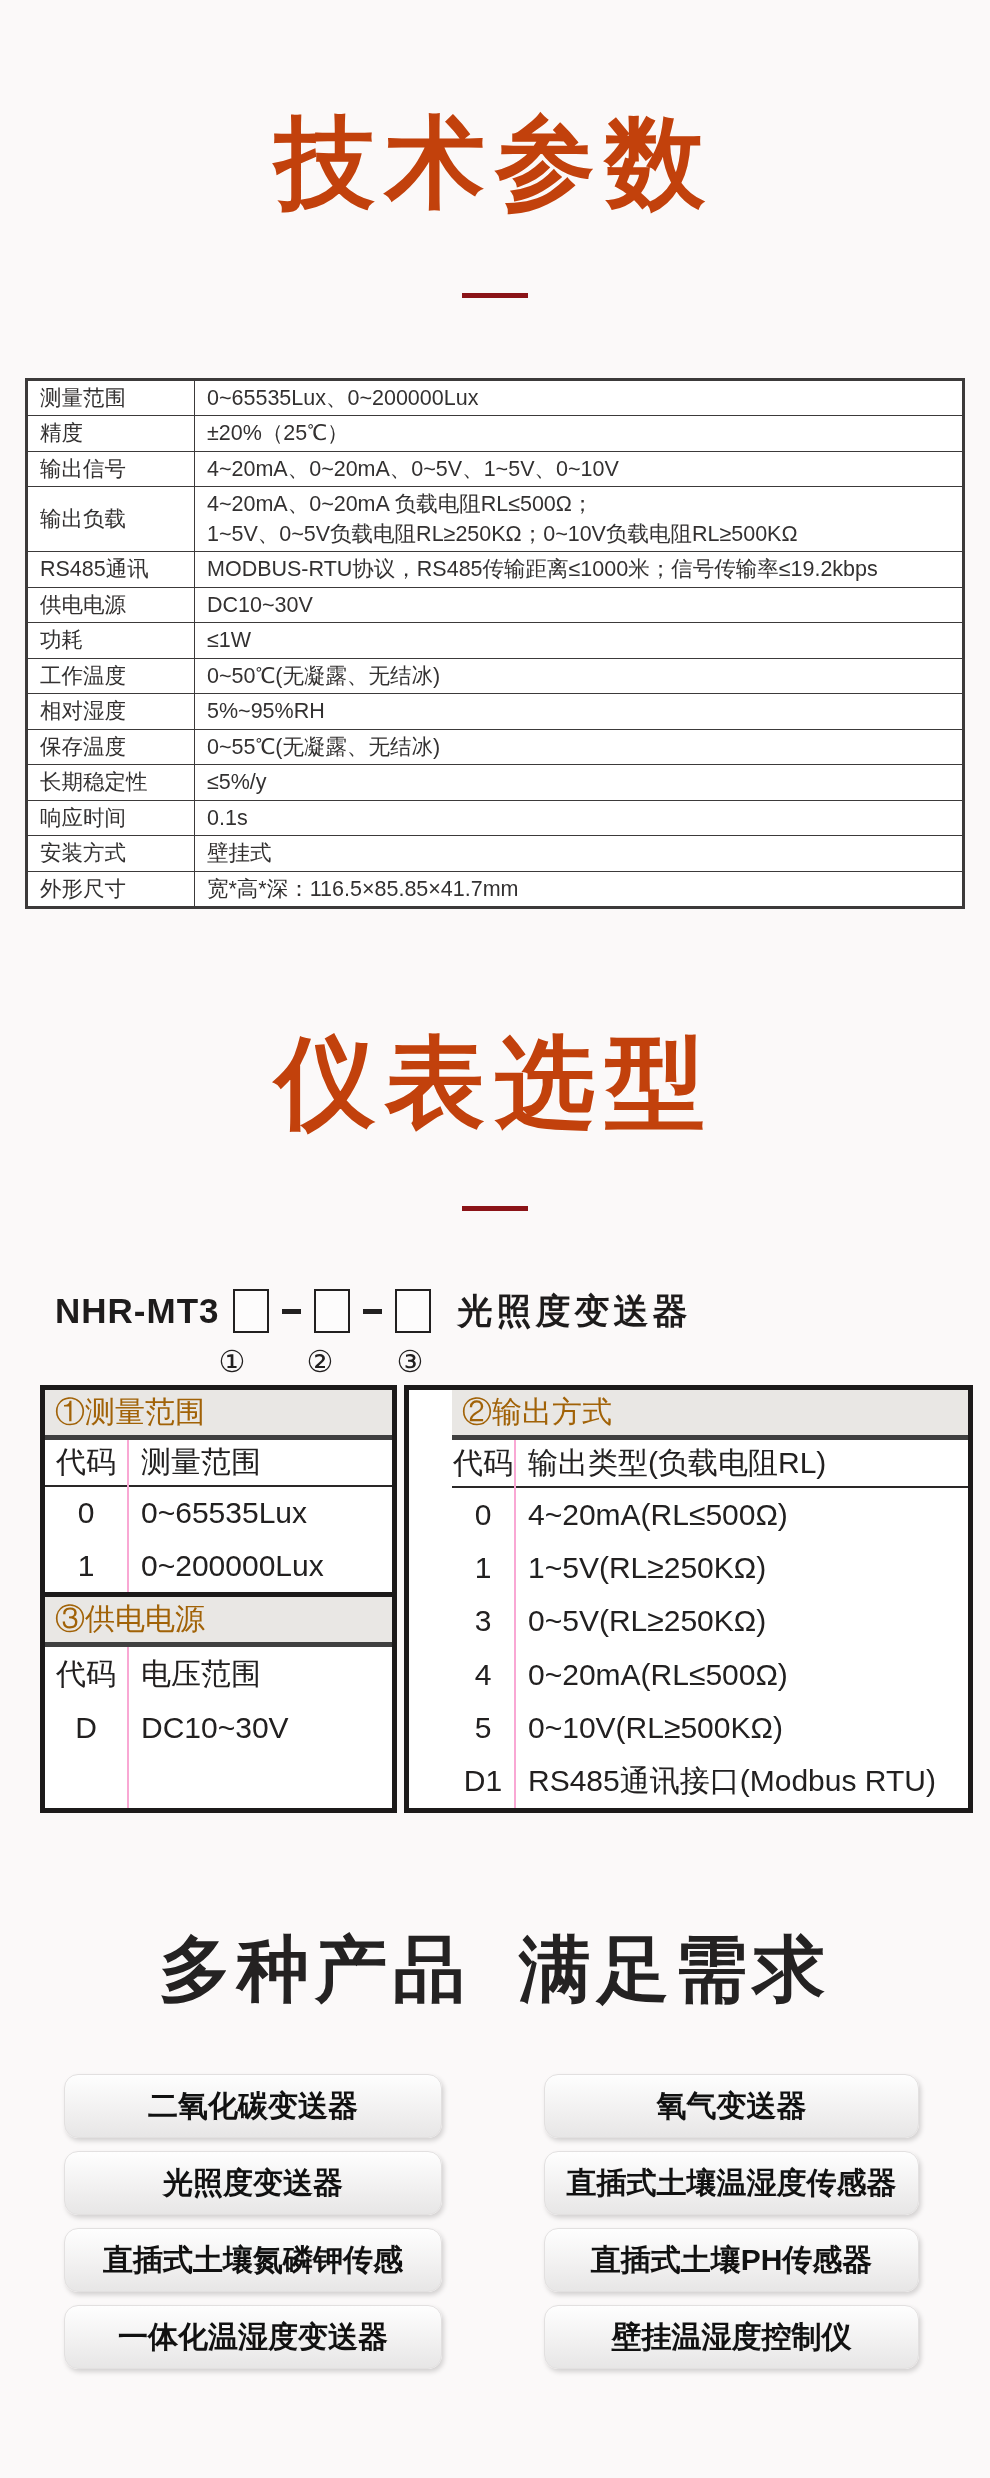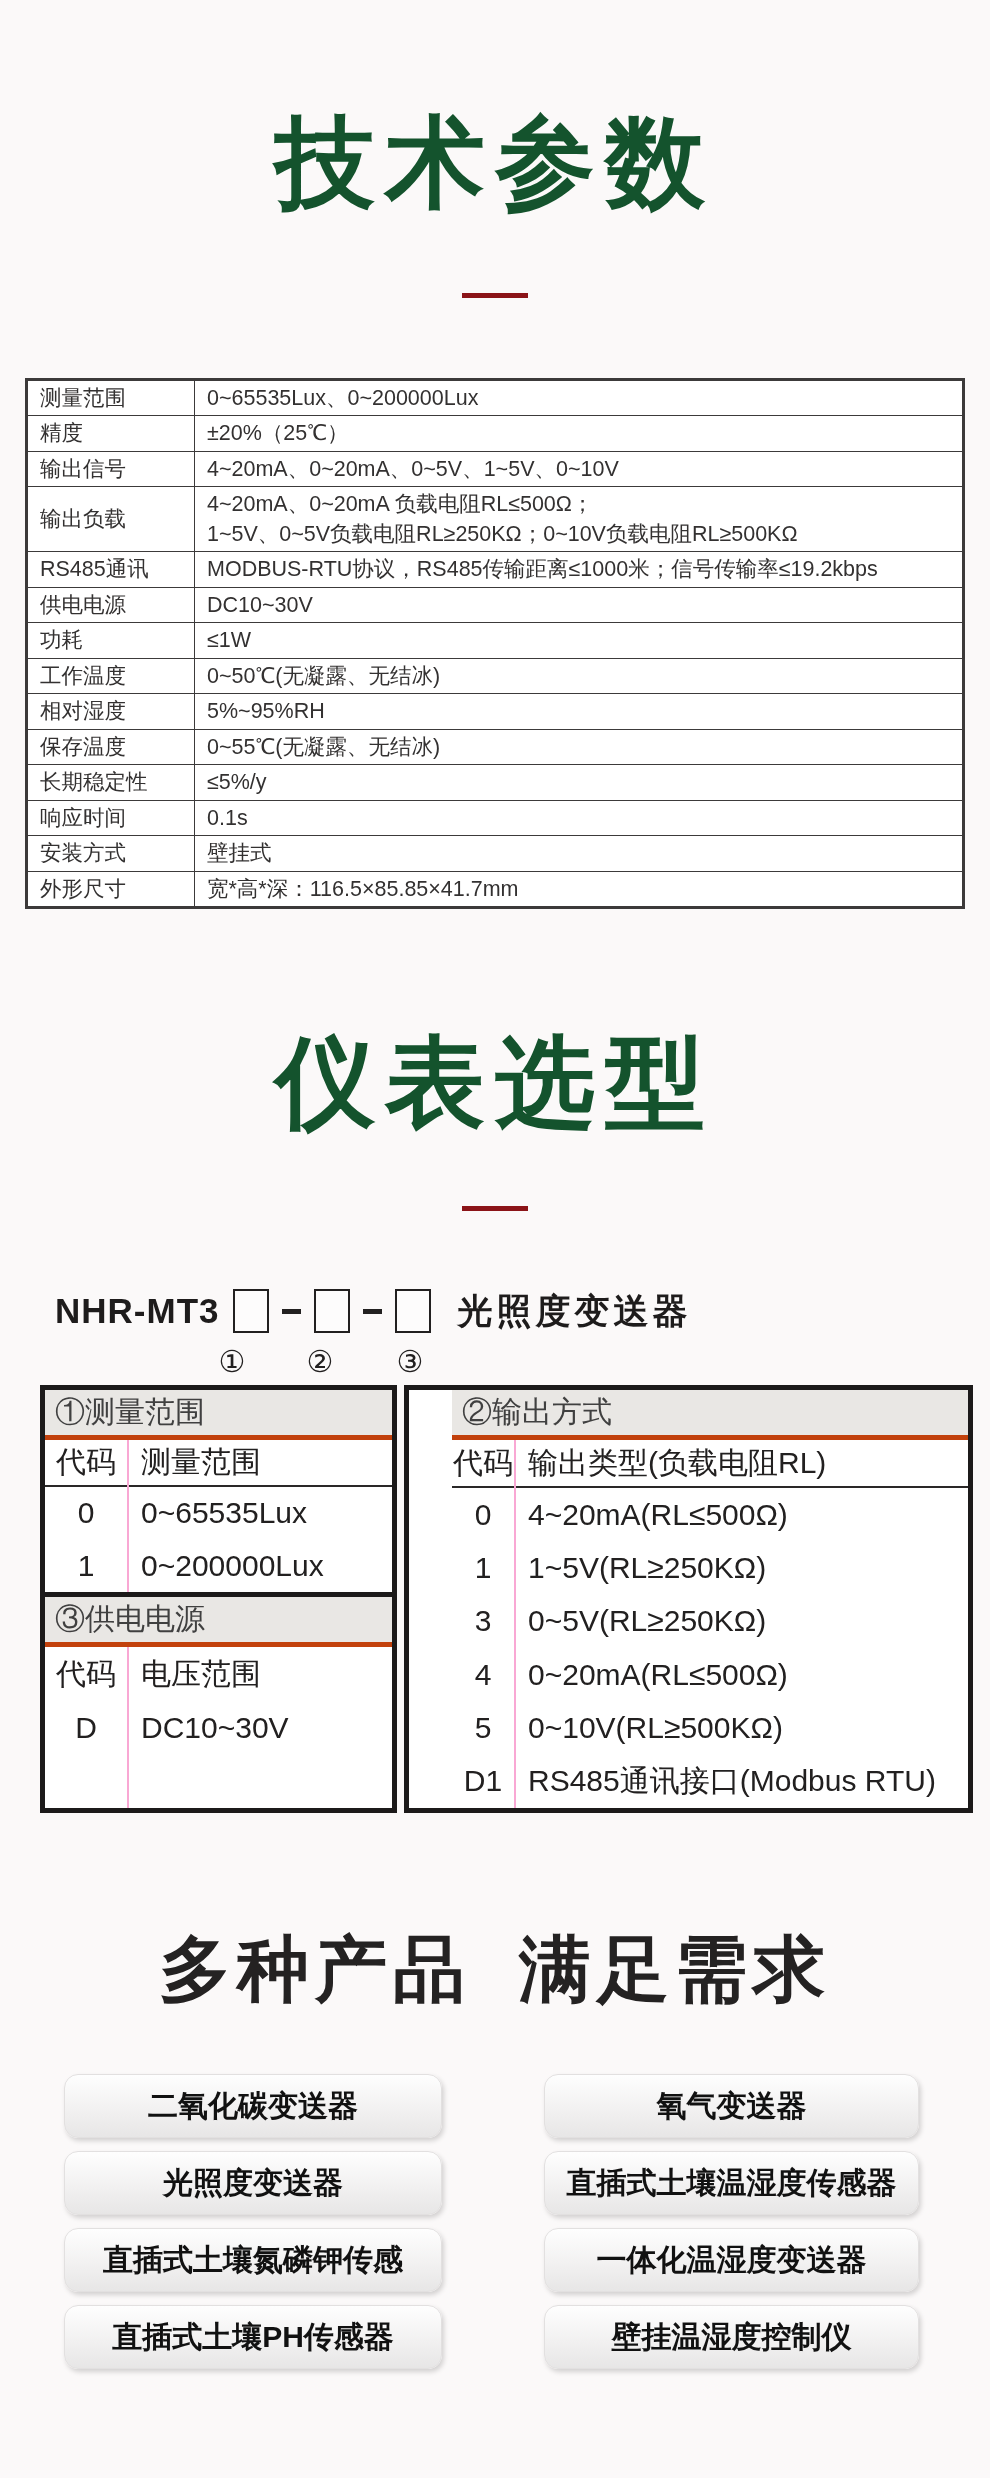--- a/index.html
+++ b/index.html
@@ -19,21 +19,21 @@
 
   
   .big-title{
     position:absolute;
     left:0; width:100%;
     text-align:center;
     font-size:100px;
     line-height:1.08;
     font-weight:900;
     letter-spacing:10px;
-    color:#14532d;
+    color:#c2410c;
   }
   #tech-title{top:108px;}
   #select-title{top:1028px;}
   .red-underline{
     position:absolute;
     left:50%;
     margin-left:-33px;
     width:66px;
     height:5px;
     background:#8b1418;
@@ -126,23 +126,23 @@
     box-sizing:border-box;
     display:flex;
     flex-direction:column;
   }
   .panel.left{width:357px;}
   .panel.right{flex:1;padding-left:43px;}
   .sel-header{
     flex:none;
     height:45px;
     background:#e9e7e4;
-    border-bottom:5px solid #c2410c;
+    border-bottom:5px solid #404040;
     font-size:30px;
-    color:#404040;
+    color:#a16207;
     display:flex;
     align-items:center;
     padding-left:10px;
   }
   .sub{display:flex;}
   .sub .col{display:flex;flex-direction:column;box-sizing:border-box;}
   .sub .codecol{border-right:2px solid #f9a8d4;}
   .sub .valcol{flex:1;}
   .cell{
     display:flex;
@@ -348,18 +348,18 @@
     <span>多种产品</span>
     <span>满足需求</span>
   </div>
 
   <div id="btn-grid">
       <div class="product-btn">二氧化碳变送器</div>
       <div class="product-btn">氧气变送器</div>
       <div class="product-btn">光照度变送器</div>
       <div class="product-btn">直插式土壤温湿度传感器</div>
       <div class="product-btn">直插式土壤氮磷钾传感</div>
+      <div class="product-btn">直插式土壤PH传感器</div>
       <div class="product-btn">一体化温湿度变送器</div>
-      <div class="product-btn">直插式土壤PH传感器</div>
       <div class="product-btn">壁挂温湿度控制仪</div>
     </div>
 
 </div>
 
 </body></html>

